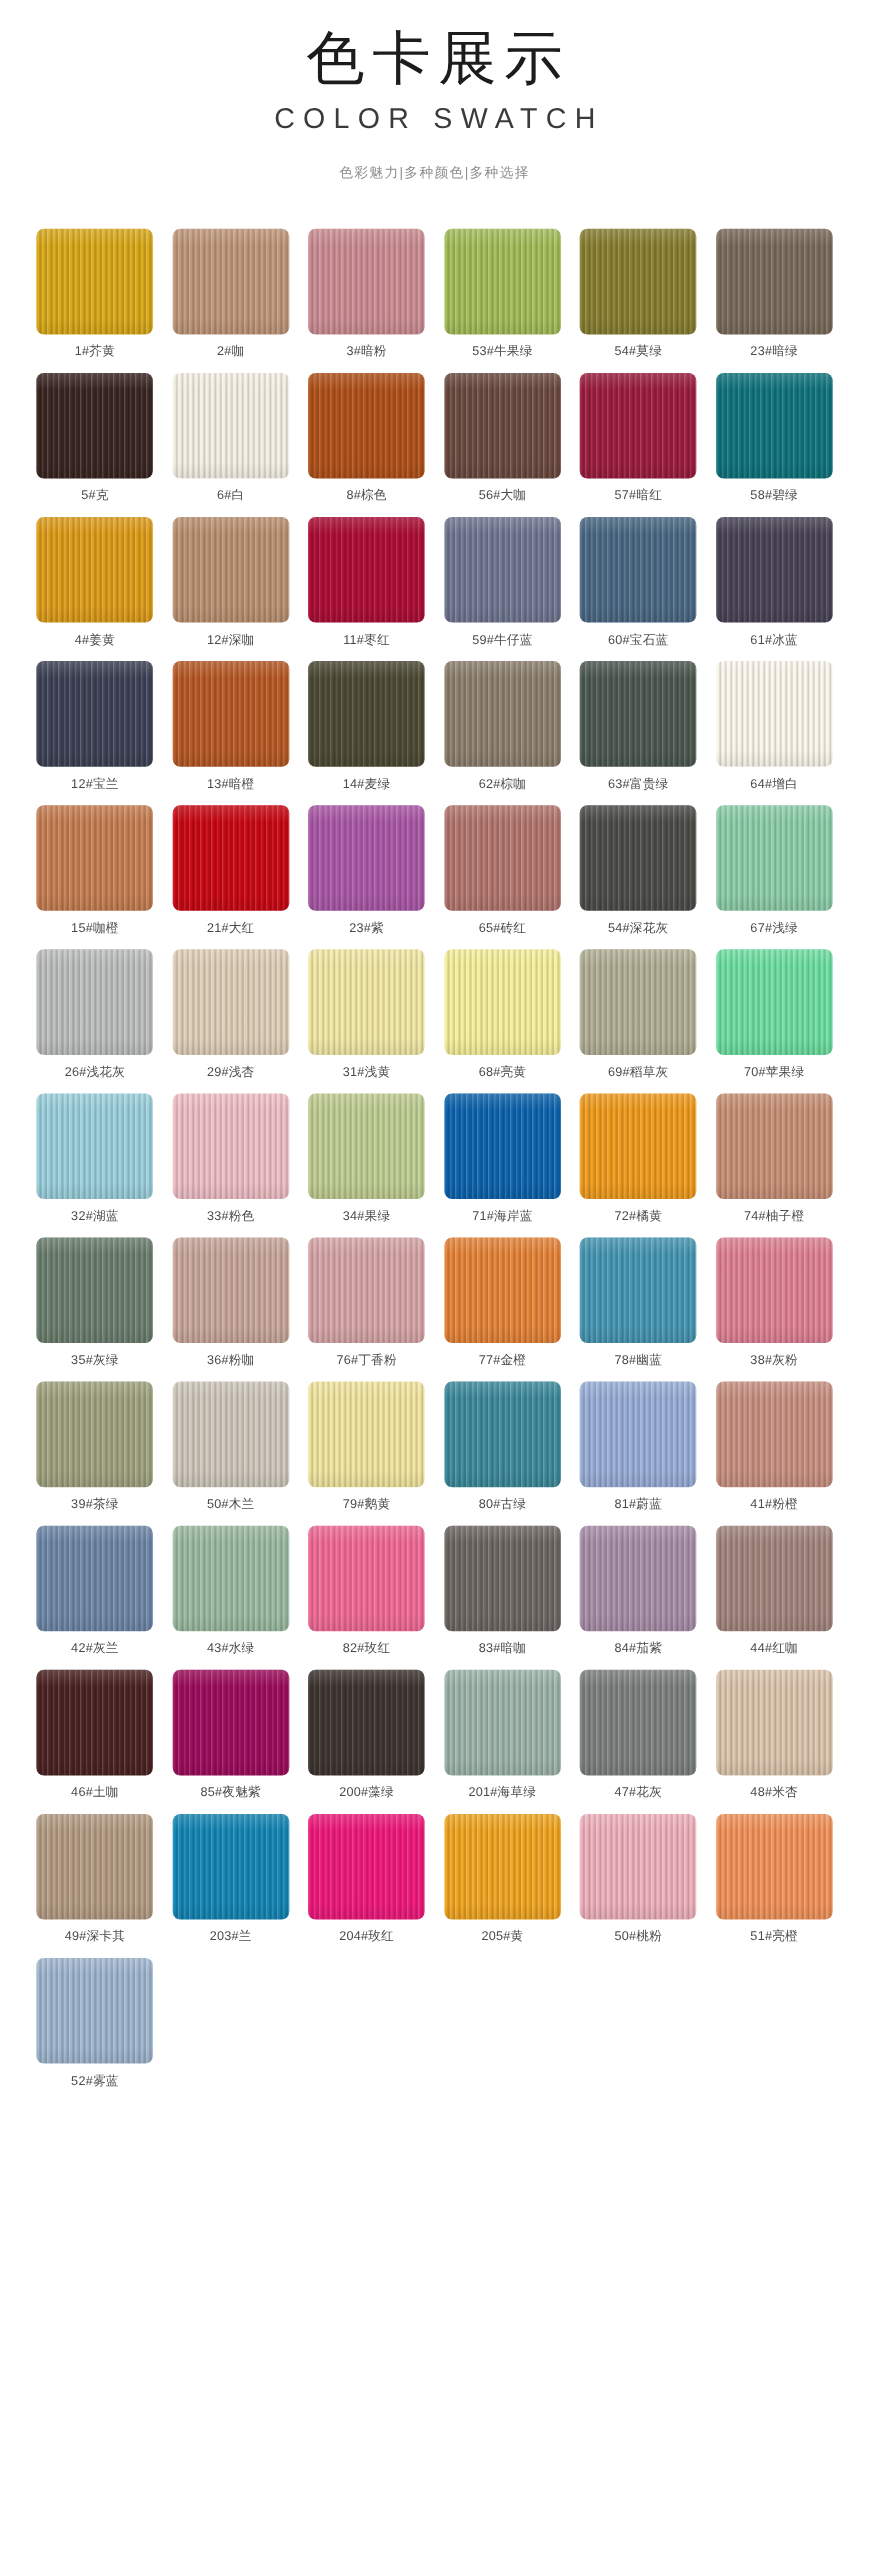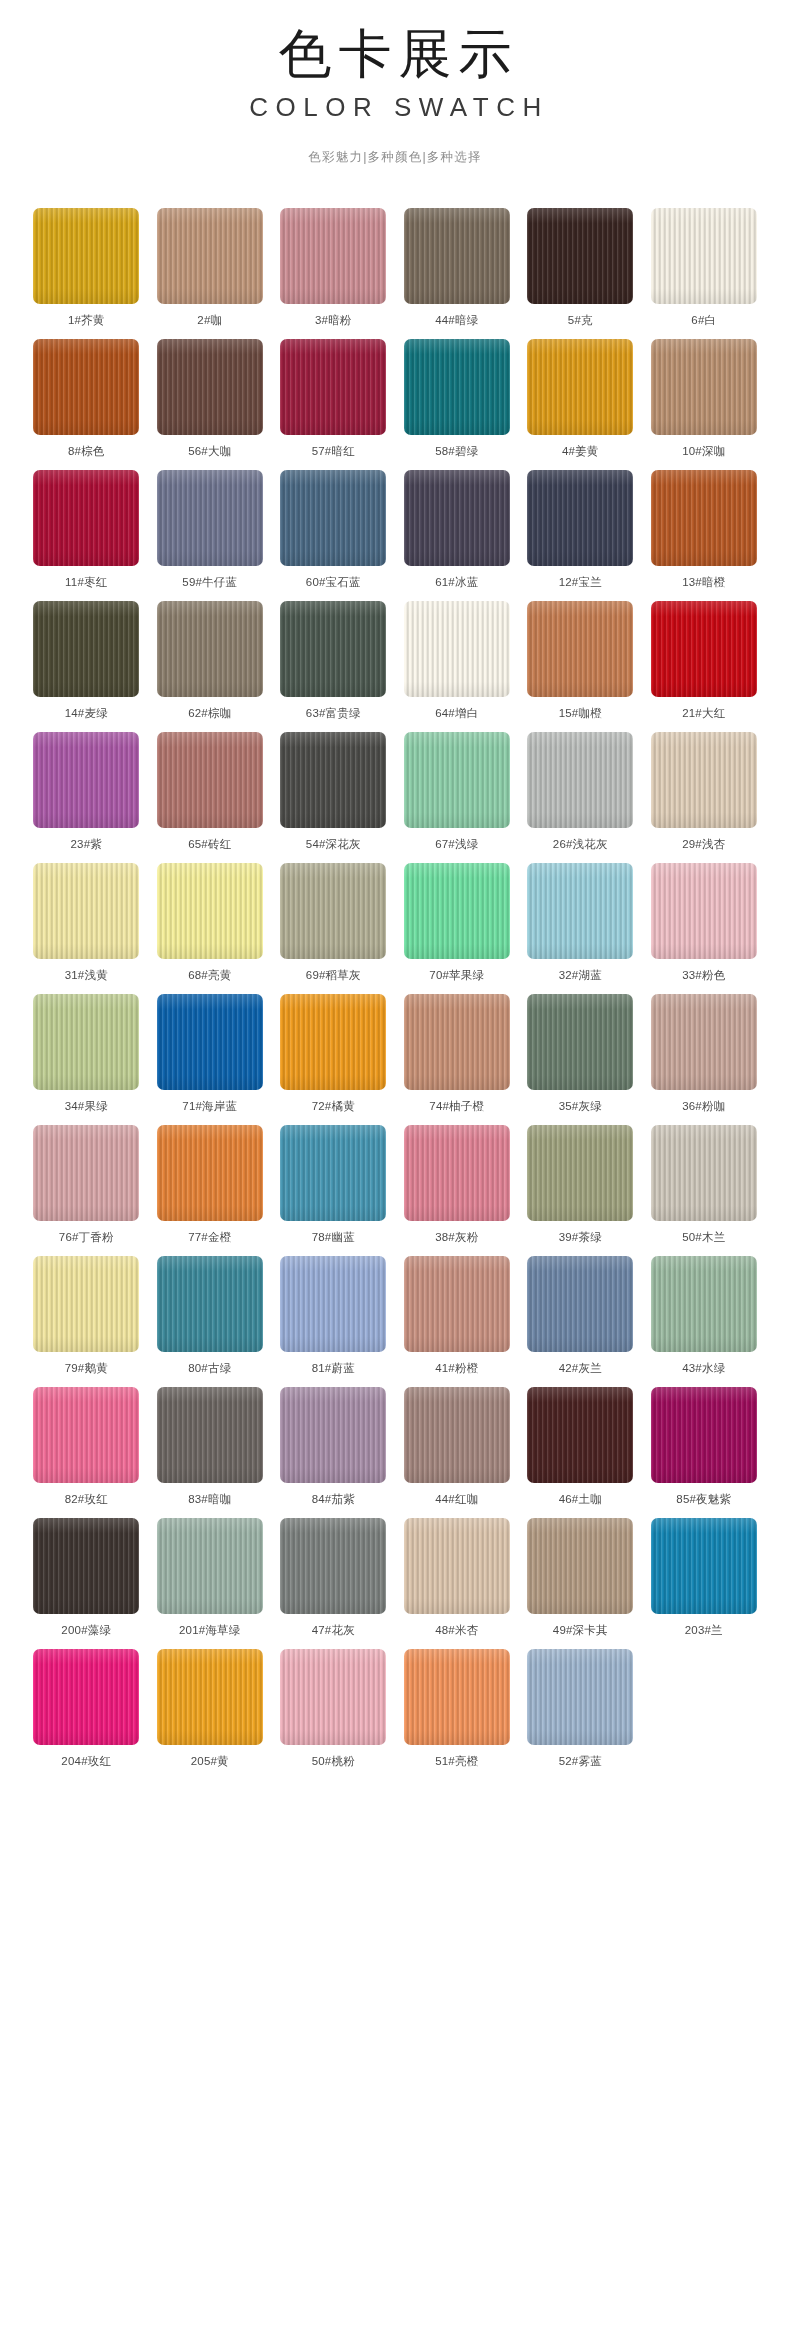--- a/index.html
+++ b/index.html
@@ -126,22 +126,30 @@
       </div>
       <div class="cell">
         <div class="chip" style="background-color: rgb(192, 151, 122);"></div>
         <div class="label">2#咖</div>
       </div>
       <div class="cell">
         <div class="chip" style="background-color: rgb(205, 143, 149);"></div>
         <div class="label">3#暗粉</div>
       </div>
       <div class="cell">
+        <div class="chip" style="background-color: rgb(163, 189, 88);"></div>
+        <div class="label">53#牛果绿</div>
+      </div>
+      <div class="cell">
+        <div class="chip" style="background-color: rgb(137, 127, 50);"></div>
+        <div class="label">54#莫绿</div>
+      </div>
+      <div class="cell">
         <div class="chip" style="background-color: rgb(123, 109, 93);"></div>
-        <div class="label">44#暗绿</div>
+        <div class="label">23#暗绿</div>
       </div>
       <div class="cell">
         <div class="chip" style="background-color: rgb(58, 38, 34);"></div>
         <div class="label">5#克</div>
       </div>
       <div class="cell">
         <div class="chip" style="background-color: rgb(245, 240, 228);"></div>
         <div class="label">6#白</div>
       </div>
       <div class="cell">
@@ -159,21 +167,21 @@
       <div class="cell">
         <div class="chip" style="background-color: rgb(18, 117, 126);"></div>
         <div class="label">58#碧绿</div>
       </div>
       <div class="cell">
         <div class="chip" style="background-color: rgb(221, 156, 25);"></div>
         <div class="label">4#姜黄</div>
       </div>
       <div class="cell">
         <div class="chip" style="background-color: rgb(187, 146, 114);"></div>
-        <div class="label">10#深咖</div>
+        <div class="label">12#深咖</div>
       </div>
       <div class="cell">
         <div class="chip" style="background-color: rgb(174, 15, 55);"></div>
         <div class="label">11#枣红</div>
       </div>
       <div class="cell">
         <div class="chip" style="background-color: rgb(112, 118, 145);"></div>
         <div class="label">59#牛仔蓝</div>
       </div>
       <div class="cell">

